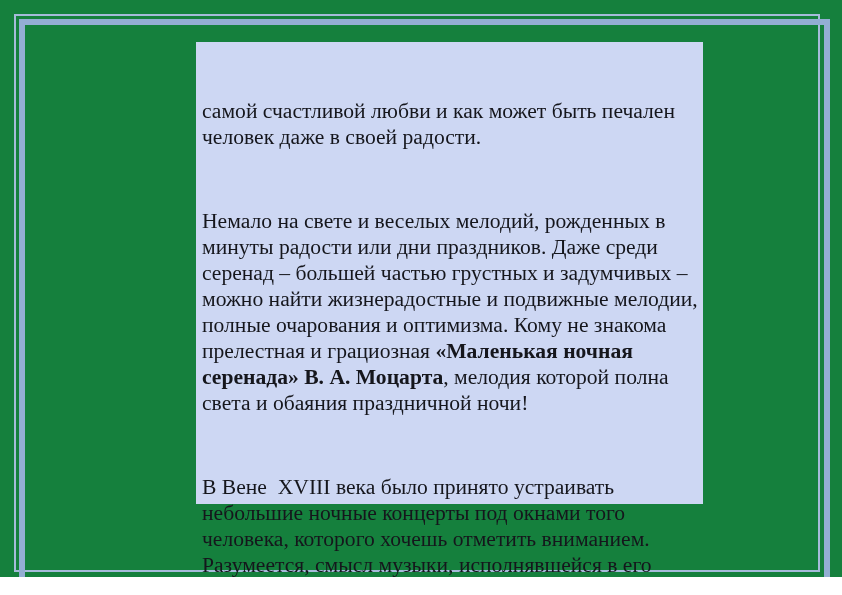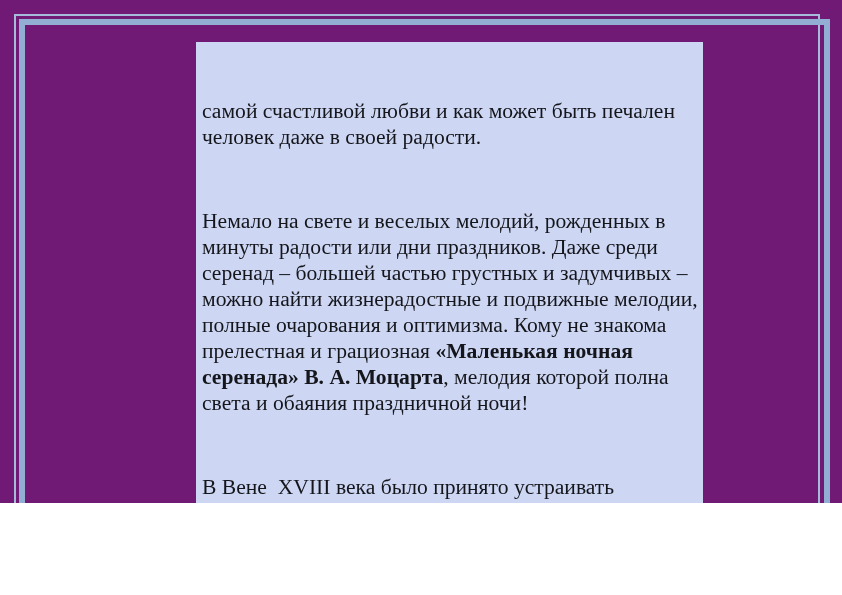--- a/index.html
+++ b/index.html
@@ -3,22 +3,22 @@
 <meta charset="utf-8">
 <style>
   html, body {
     margin: 0;
     padding: 0;
     background: #ffffff;
   }
   .slide {
     position: relative;
     width: 842px;
-    height: 503px;
-    background: #701a75;
+    height: 577px;
+    background: #15803d;
     overflow: hidden;
     font-family: "Liberation Serif", "DejaVu Serif", serif;
   }
   
   .frame-thin {
     position: absolute;
     left: 14px;
     top: 14px;
     width: 806px;
     height: 558px;

